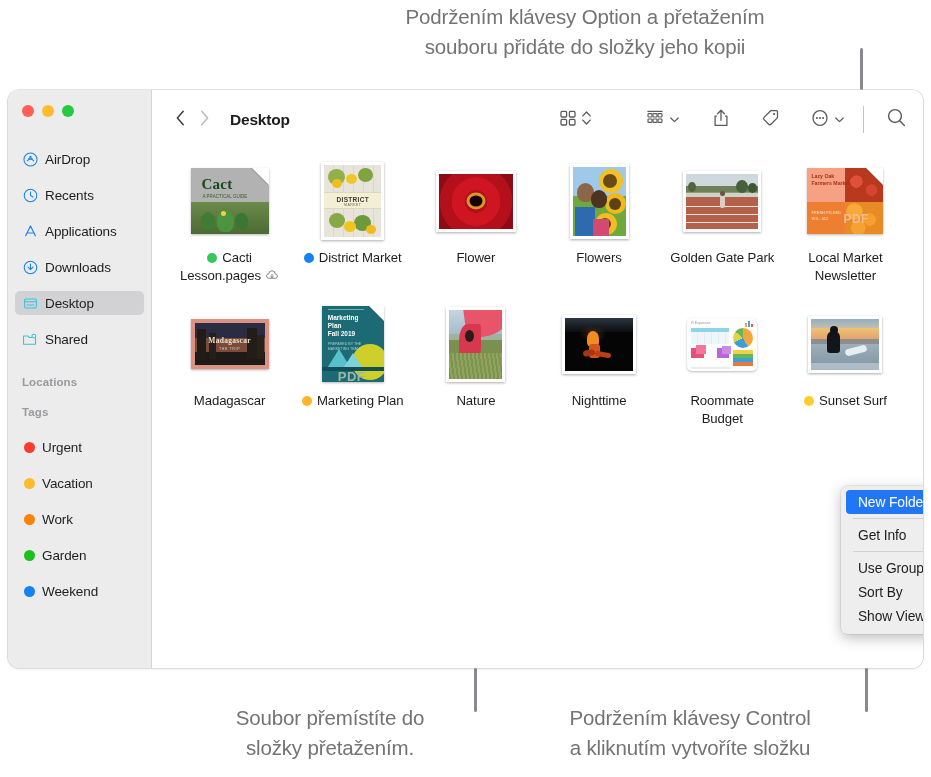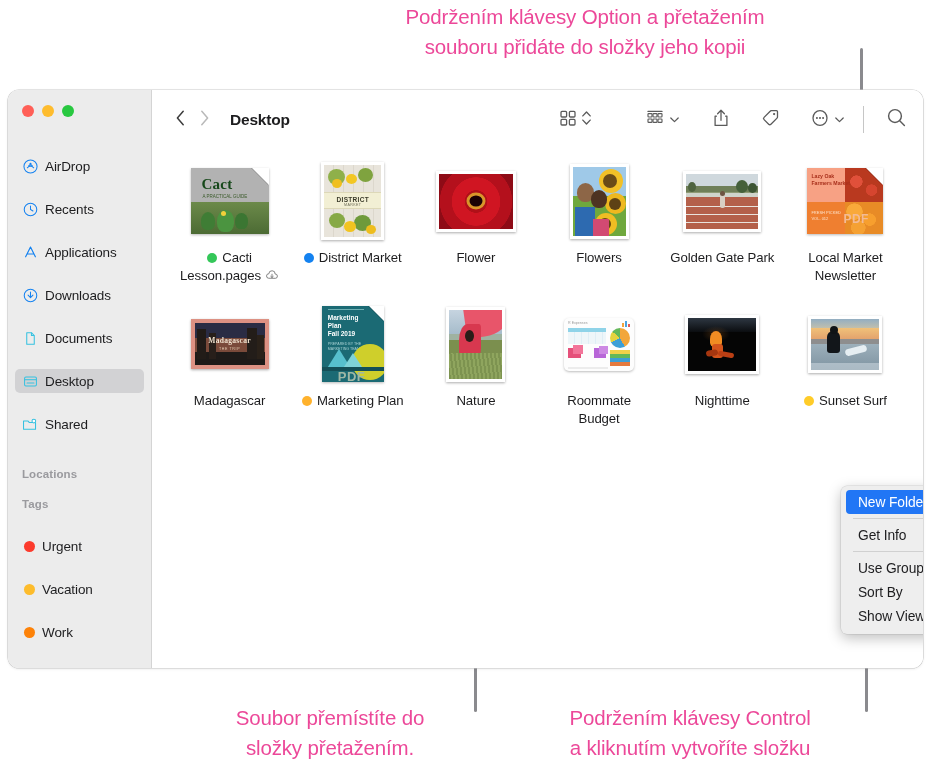--- a/index.html
+++ b/index.html
@@ -9,21 +9,21 @@
     font-family: "Liberation Sans", sans-serif;
     overflow: hidden;
   }
   #root { position: relative; width: 931px; height: 777px; }
 
   
   .callout-text {
     position: absolute;
     font-size: 20.5px;
     line-height: 30px;
-    color: #ec4899;
+    color: #737373;
     text-align: center;
     letter-spacing: -0.15px;
     white-space: pre-line;
   }
   #callout-top    { left: 300px; top: 2px;  width: 570px; text-align: center; }
   #callout-bl     { left: 170px; top: 703px; width: 320px; }
   #callout-br     { left: 500px; top: 703px; width: 380px; }
 
   .callout-line {
     position: absolute;
@@ -62,21 +62,21 @@
   .sb-section-label {
     font-size: 11.5px;
     color: #9a9a9e;
     font-weight: 600;
     padding: 13px 0 5px 14px;
     letter-spacing: 0.1px;
   }
   .sb-item {
     display: flex; align-items: center;
     height: 24px;
-    margin: 19px 7px;
+    margin: 12px 7px;
     padding-left: 7px;
     border-radius: 5px;
     gap: 7px;
   }
   .sb-item.selected { background: #d2d2d4; }
   .sb-label {
     font-size: 13.5px;
     color: #1d1d1f;
     letter-spacing: -0.1px;
     white-space: nowrap;
@@ -242,29 +242,20 @@
           <svg width="15" height="15" viewBox="0 0 16 16">
               <circle cx="8" cy="8" r="6.7" fill="none" stroke="#1482f0" stroke-width="1.1"></circle>
               <path d="M8 4.2v6M5.4 7.6 8 10.3l2.6-2.7" fill="none" stroke="#1482f0" stroke-width="1.1" stroke-linecap="round" stroke-linejoin="round"></path>
             </svg>
         </span>
         <span class="sb-label">Downloads</span>
       </div>
 
 
 
-      <div class="sb-item">
-        <span class="sb-icon">
-          <svg width="15" height="15" viewBox="0 0 16 16">
-              <path d="M4 1.8h5l3 3v9.4H4z" fill="none" stroke="#35c1e0" stroke-width="1.1" stroke-linejoin="round"></path>
-              <path d="M9 1.8v3h3" fill="none" stroke="#35c1e0" stroke-width="1.1" stroke-linejoin="round"></path>
-            </svg>
-        </span>
-        <span class="sb-label">Documents</span>
-      </div>
 
       <div class="sb-item selected">
         <span class="sb-icon">
           <svg width="15" height="15" viewBox="0 0 16 16">
               <rect x="1.7" y="3.2" width="12.6" height="9.6" rx="1.4" fill="none" stroke="#35c1e0" stroke-width="1.1"></rect>
               <path d="M1.7 6.1h12.6" stroke="#35c1e0" stroke-width="1.1"></path>
               <path d="M4.3 9.6h7.4" stroke="#35c1e0" stroke-width="1.1" stroke-linecap="round"></path>
             </svg>
         </span>
         <span class="sb-label">Desktop</span>
@@ -595,20 +586,38 @@
               </div>
             </div>
           </div>
           <div class="file-name">
             <span>Nature</span>
           </div>
         </div>
 
         <div class="file-cell">
           <div class="thumb-wrap">
+            <div class="photo">
+              <div class="pic" style="width:68px;height:53px;background:#050505;position:relative;overflow:hidden">
+                <div style="position:absolute;left:0;top:0;right:0;height:14px;background:linear-gradient(#2e3742,#0b0d10)"></div>
+                <div style="position:absolute;left:22px;top:13px;width:12px;height:16px;border-radius:50% 50% 30% 30%;background:#f08c22"></div>
+                <div style="position:absolute;left:24px;top:26px;width:11px;height:14px;background:#d4541c;border-radius:3px"></div>
+                <div style="position:absolute;left:30px;top:34px;width:16px;height:5px;background:#bb3f14;border-radius:3px;transform:rotate(10deg)"></div>
+                <div style="position:absolute;left:18px;top:32px;width:12px;height:6px;background:#a6360f;border-radius:3px;transform:rotate(-10deg)"></div>
+                <div style="position:absolute;left:14px;top:8px;width:28px;height:16px;border-radius:50%;background:radial-gradient(ellipse,rgba(240,140,40,0.22),transparent 70%)"></div>
+              </div>
+            </div>
+          </div>
+          <div class="file-name">
+            <span>Nighttime</span>
+          </div>
+        </div>
+
+        <div class="file-cell">
+          <div class="thumb-wrap">
             <div style="width:70px;height:53px;background:#fdfdfd;border-radius:5px;box-shadow:0 1px 2.5px rgba(0,0,0,0.26);position:relative;overflow:hidden">
               <div style="position:absolute;left:4px;top:3px;font:3.6px 'Liberation Sans',sans-serif;color:#9a9a9a">R Expenses</div>
               <div style="position:absolute;right:4px;top:3px;display:flex;gap:1px;align-items:flex-end;height:6px">
                 <div style="width:2px;height:4px;background:#f2a33c"></div>
                   <div style="width:2px;height:6px;background:#4aa3e0"></div>
                   <div style="width:2px;height:3px;background:#e05c5c"></div>
               </div>
               <div style="position:absolute;left:4px;top:10px;width:38px;height:4px;background:#8fd3e8"></div>
               <div style="position:absolute;left:4px;top:14px;width:38px;height:12px;background:repeating-linear-gradient(90deg,#eef6f9 0 6px,#dfeef5 6px 7px),repeating-linear-gradient(180deg,#f2f8fa 0 3px,#e2eff5 3px 4px)"></div>
               <div style="position:absolute;right:4px;top:10px;width:20px;height:20px;border-radius:50%;background:conic-gradient(#f2a63b 0 42%, #3e9fd6 42% 68%, #e4d33f 68% 86%, #64b85a 86% 100%)"></div>
@@ -616,38 +625,20 @@
               <div style="position:absolute;left:9px;top:27px;width:10px;height:9px;background:#f2759a"></div>
               <div style="position:absolute;left:30px;top:30px;width:12px;height:10px;background:#b866d8"></div>
               <div style="position:absolute;left:35px;top:28px;width:9px;height:8px;background:#cd8ae4"></div>
               <div style="position:absolute;right:4px;top:32px;width:20px;height:16px;background:linear-gradient(#f2d14a 0 25%, #64b85a 25% 50%, #3e9fd6 50% 75%, #e57a3e 75% 100%)"></div>
               <div style="position:absolute;left:4px;bottom:2px;width:40px;height:2px;background:#ececec"></div>
             </div>
           </div>
           <div class="file-name">
             <span style="width:100%">Roommate</span>
             <span style="width:100%">Budget</span>
-          </div>
-        </div>
-
-        <div class="file-cell">
-          <div class="thumb-wrap">
-            <div class="photo">
-              <div class="pic" style="width:68px;height:53px;background:#050505;position:relative;overflow:hidden">
-                <div style="position:absolute;left:0;top:0;right:0;height:14px;background:linear-gradient(#2e3742,#0b0d10)"></div>
-                <div style="position:absolute;left:22px;top:13px;width:12px;height:16px;border-radius:50% 50% 30% 30%;background:#f08c22"></div>
-                <div style="position:absolute;left:24px;top:26px;width:11px;height:14px;background:#d4541c;border-radius:3px"></div>
-                <div style="position:absolute;left:30px;top:34px;width:16px;height:5px;background:#bb3f14;border-radius:3px;transform:rotate(10deg)"></div>
-                <div style="position:absolute;left:18px;top:32px;width:12px;height:6px;background:#a6360f;border-radius:3px;transform:rotate(-10deg)"></div>
-                <div style="position:absolute;left:14px;top:8px;width:28px;height:16px;border-radius:50%;background:radial-gradient(ellipse,rgba(240,140,40,0.22),transparent 70%)"></div>
-              </div>
-            </div>
-          </div>
-          <div class="file-name">
-            <span>Nighttime</span>
           </div>
         </div>
 
         <div class="file-cell">
           <div class="thumb-wrap">
             <div class="photo">
               <div class="pic" style="width:68px;height:51px;background:linear-gradient(#9fb9c9 0 18%, #e8b571 18% 40%, #c9a08a 40% 58%, #8fa3b0 58% 100%);position:relative;overflow:hidden">
                 <div style="position:absolute;left:0;top:0;right:0;height:9px;background:linear-gradient(#93aec2,#c0bfae)"></div>
                 <div style="position:absolute;left:0;top:9px;right:0;height:12px;background:linear-gradient(#f0c179,#e2a06c)"></div>
                 <div style="position:absolute;left:0;top:20px;right:0;height:5px;background:#8e8e8e"></div>

